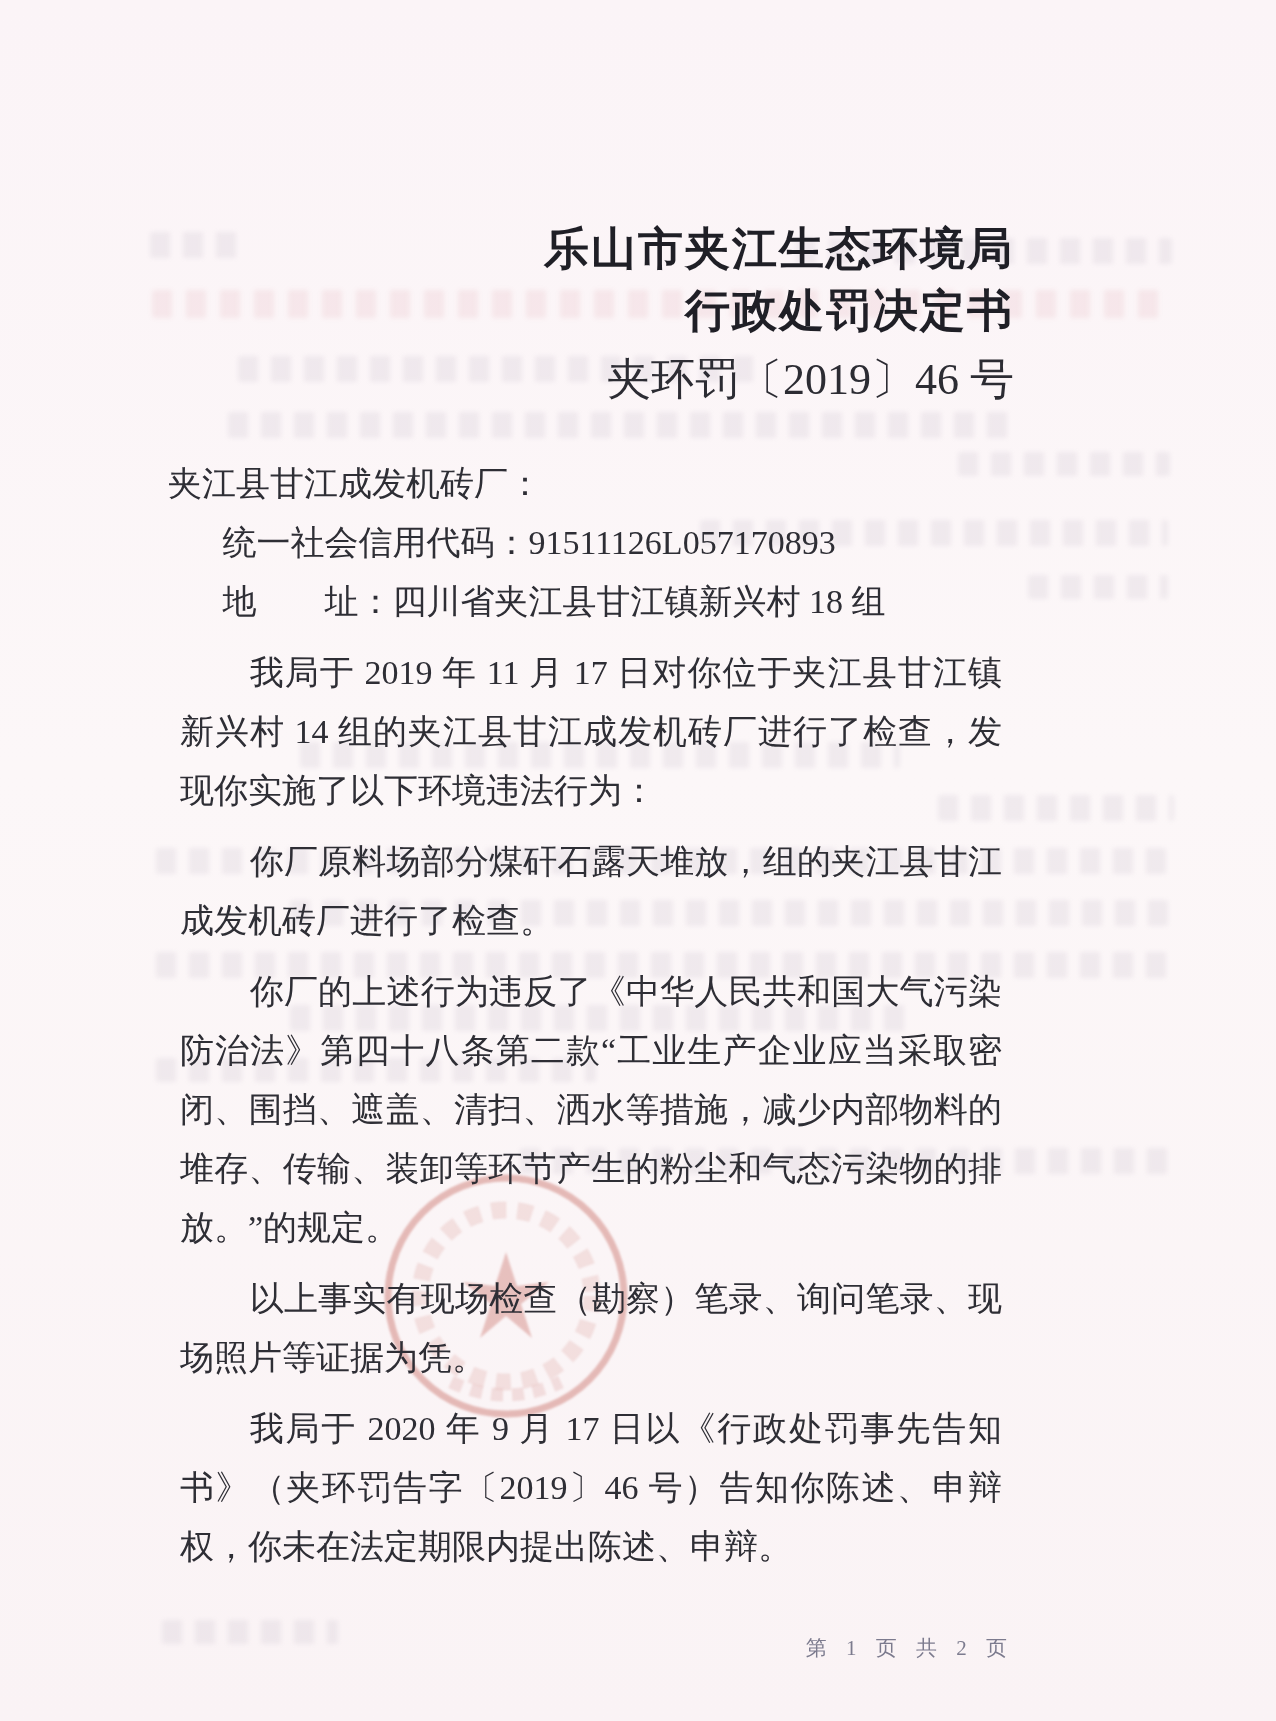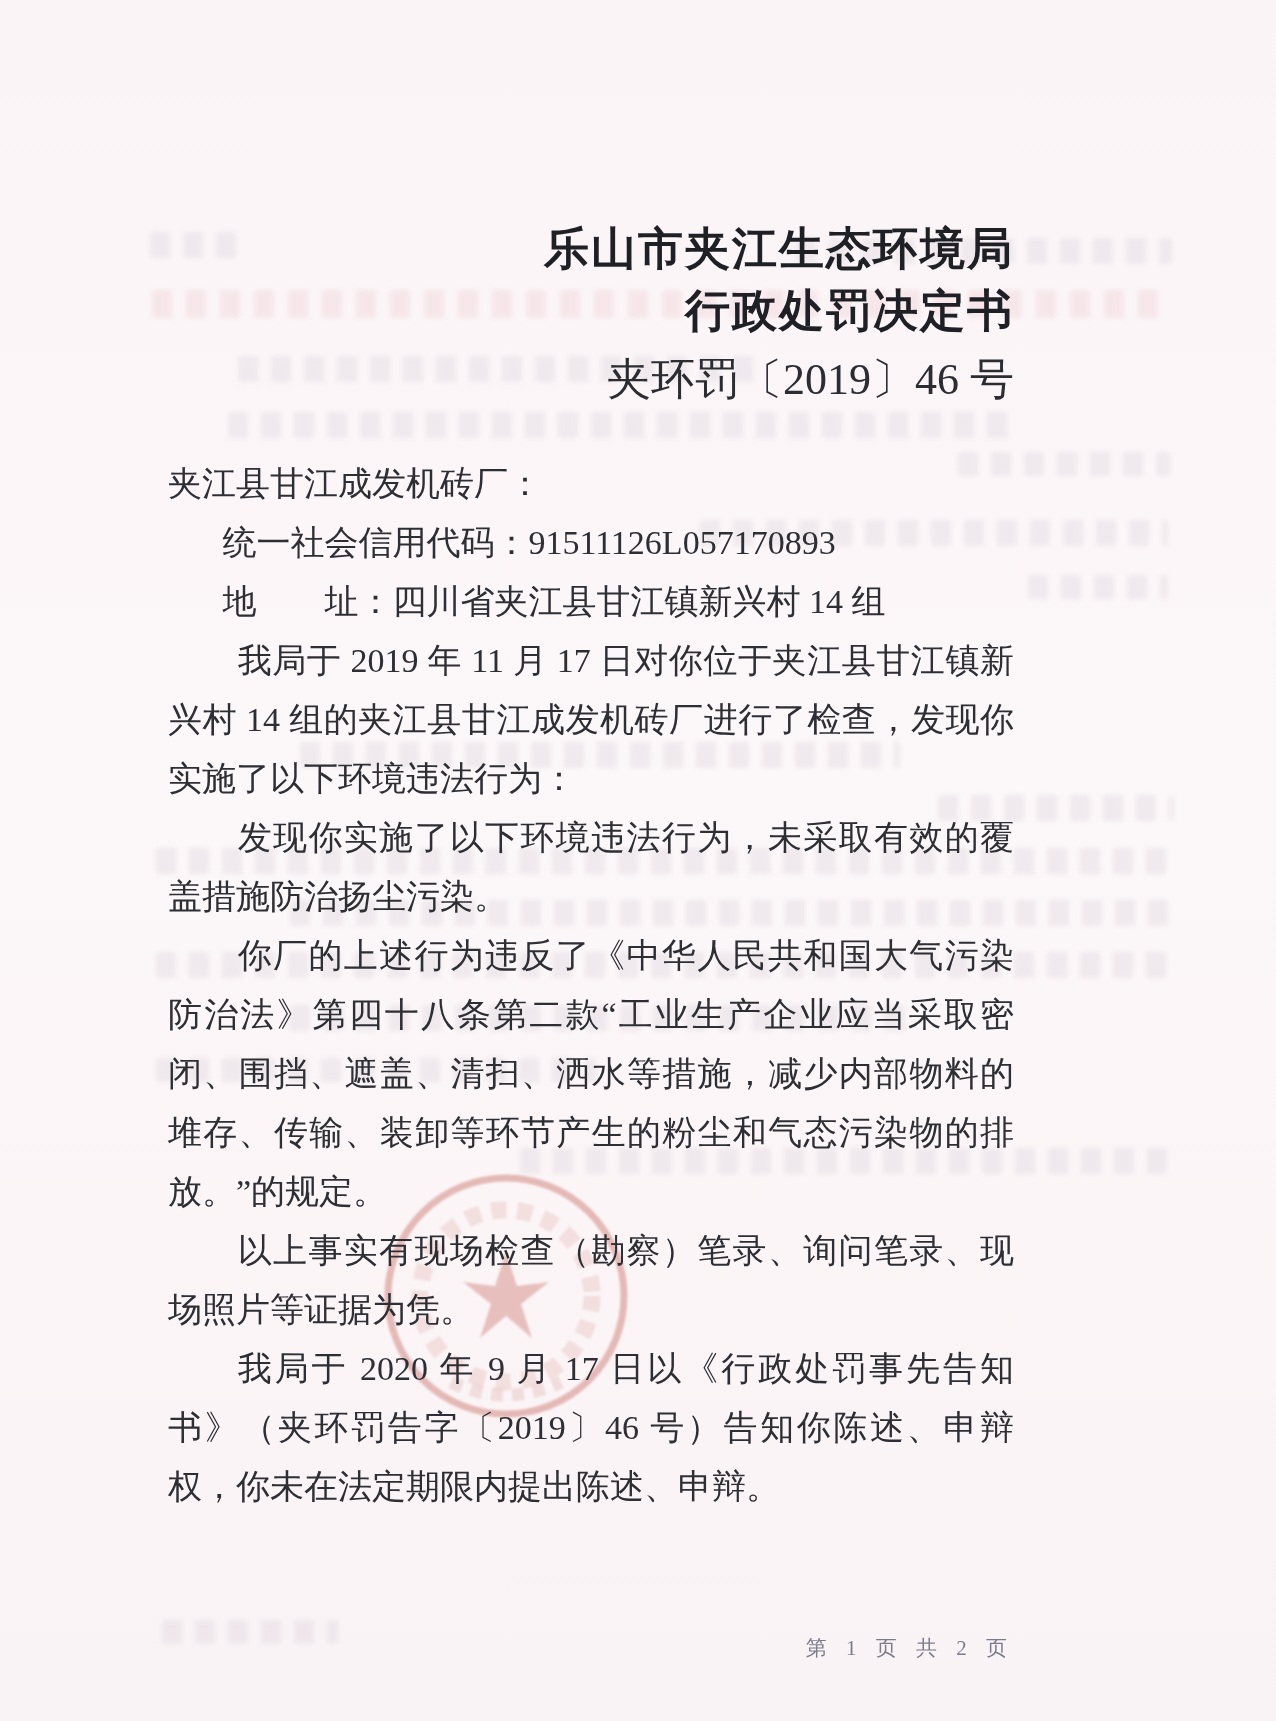--- a/index.html
+++ b/index.html
@@ -34,21 +34,21 @@
   }
   .body-text{
     margin-top:52px;
     font-size:34px;
     line-height:59px;
     text-align:justify;
     color:#2e2e35;
   }
   .body-text .line{white-space:pre-wrap;}
   .body-text .indent1{text-indent:1.6em;}
-  .body-text p{margin:0;text-indent:2.05em;white-space:pre-wrap;}
+  .body-text p{margin:12px;text-indent:2.05em;white-space:pre-wrap;}
   .page-footer{
     position:absolute;
     top:1634px;right:262px;
     font-size:21px;
     letter-spacing:7px;
     color:#67677d;
     opacity:.85;
     margin-left:30px;
   }
   
@@ -112,24 +112,24 @@
     <div class="title-block">
       <div class="title-line">乐山市夹江生态环境局</div>
       <div class="title-line">行政处罚决定书</div>
     </div>
 
     <div class="doc-number">夹环罚〔2019〕46 号</div>
 
     <div class="body-text">
       <div class="line">夹江县甘江成发机砖厂：</div>
       <div class="line indent1"><span>统一社会信用代码：</span><span>91511126L057170893</span></div>
-      <div class="line indent1"><span>地　　址：</span><span>四川省夹江县甘江镇新兴村 14 组</span></div>
+      <div class="line indent1"><span>地　　址：</span><span>四川省夹江县甘江镇新兴村 18 组</span></div>
 
       <p>我局于 2019 年 11 月 17 日对你位于夹江县甘江镇新兴村 14 组的夹江县甘江成发机砖厂进行了检查，发现你实施了以下环境违法行为：</p>
-      <p>发现你实施了以下环境违法行为，未采取有效的覆盖措施防治扬尘污染。</p>
+      <p>你厂原料场部分煤矸石露天堆放，组的夹江县甘江成发机砖厂进行了检查。</p>
       <p>你厂的上述行为违反了《中华人民共和国大气污染防治法》第四十八条第二款“工业生产企业应当采取密闭、围挡、遮盖、清扫、洒水等措施，减少内部物料的堆存、传输、装卸等环节产生的粉尘和气态污染物的排放。”的规定。</p>
       <p>以上事实有现场检查（勘察）笔录、询问笔录、现场照片等证据为凭。</p>
       <p>我局于 2020 年 9 月 17 日以《行政处罚事先告知书》（夹环罚告字〔2019〕46 号）告知你陈述、申辩权，你未在法定期限内提出陈述、申辩。</p>
     </div>
 
   </div>
 
   <div class="page-footer">第 1 页 共 2 页</div>
 
 </div>

